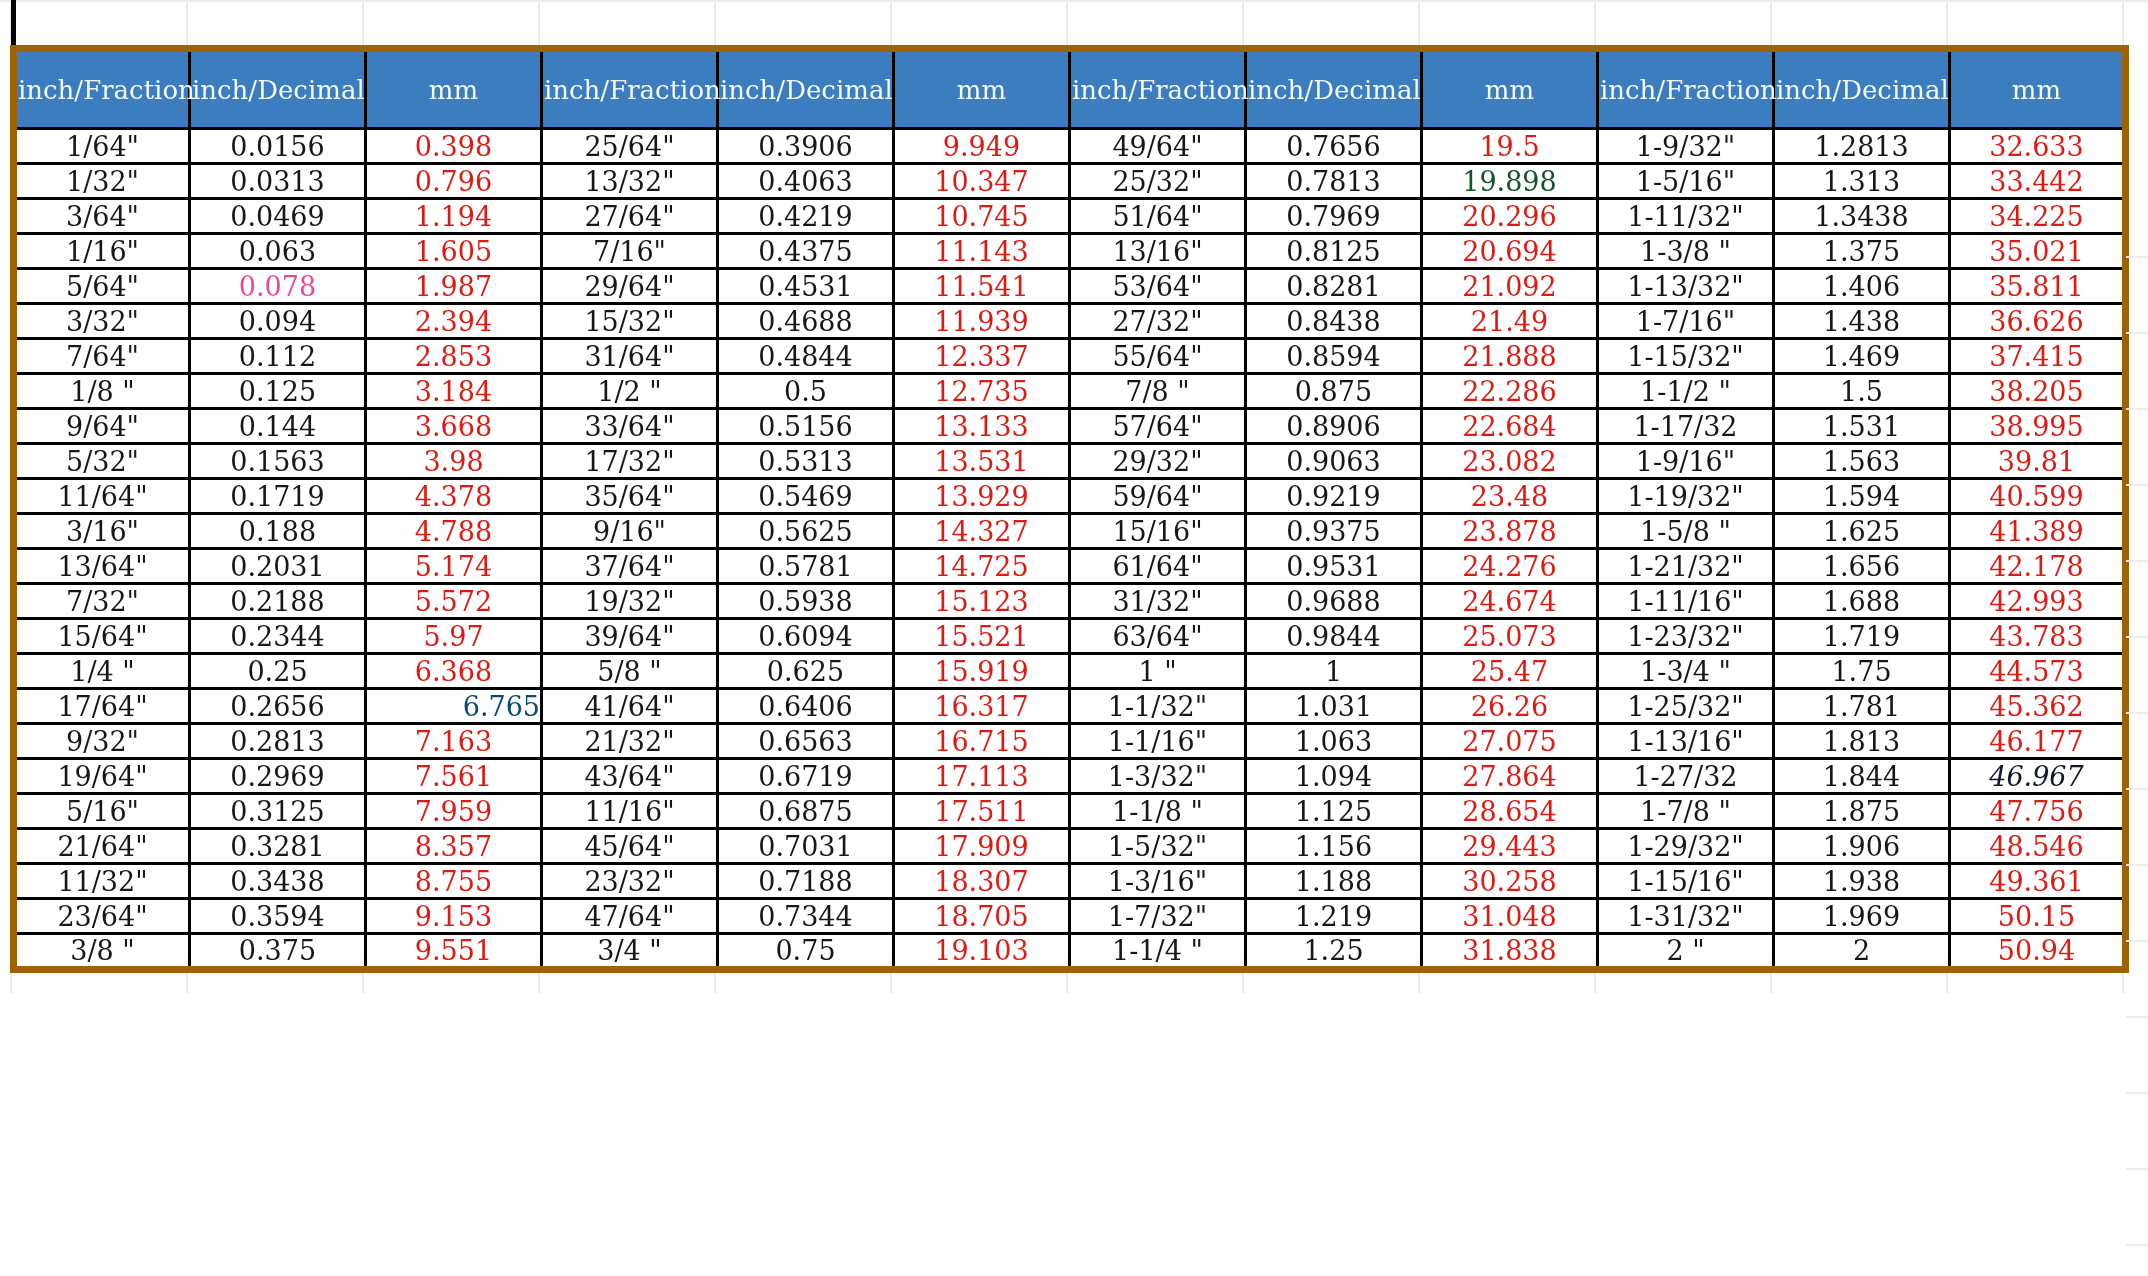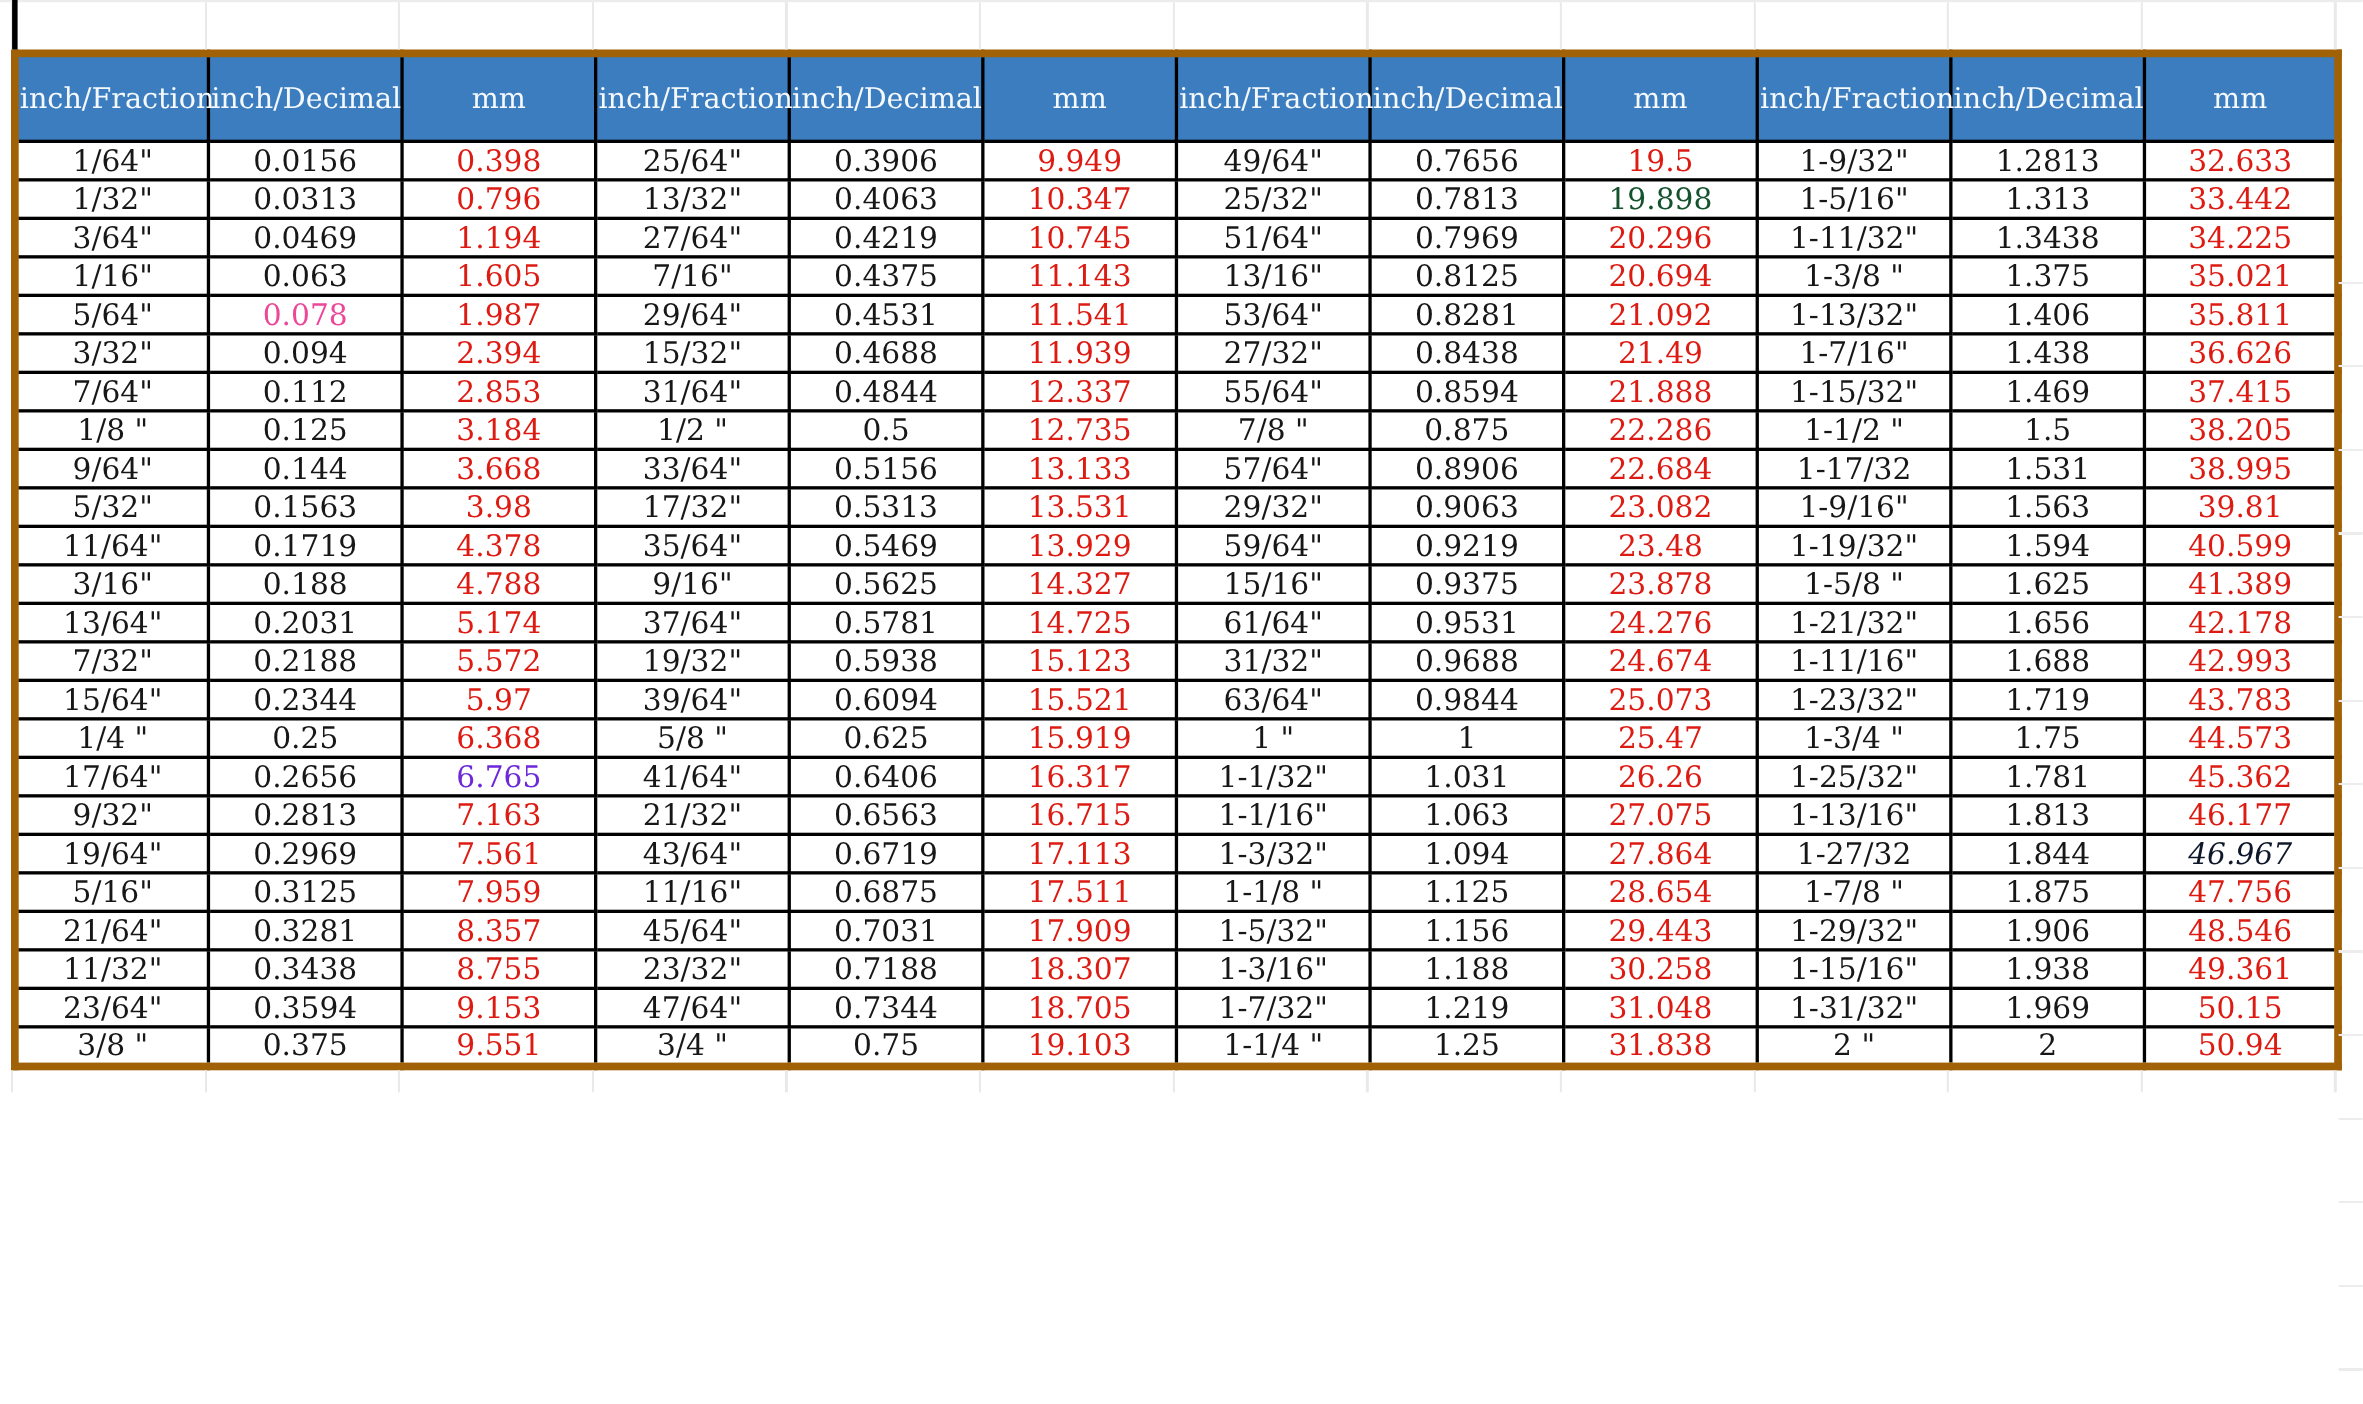--- a/index.html
+++ b/index.html
@@ -350,21 +350,21 @@
           <td style="color: rgb(23, 23, 23);">1 "</td>
           <td style="color: rgb(23, 23, 23);">1</td>
           <td style="color: rgb(221, 27, 18);">25.47</td>
           <td style="color: rgb(23, 23, 23);">1-3/4 "</td>
           <td style="color: rgb(23, 23, 23);">1.75</td>
           <td style="color: rgb(221, 27, 18);">44.573</td>
         </tr>
         <tr>
           <td style="color: rgb(23, 23, 23);">17/64"</td>
           <td style="color: rgb(23, 23, 23);">0.2656</td>
-          <td style="color: #6d28d9;">6.765</td>
+          <td style="color: #0c4a6e; text-align: right;">6.765</td>
           <td style="color: rgb(23, 23, 23);">41/64"</td>
           <td style="color: rgb(23, 23, 23);">0.6406</td>
           <td style="color: rgb(221, 27, 18);">16.317</td>
           <td style="color: rgb(23, 23, 23);">1-1/32"</td>
           <td style="color: rgb(23, 23, 23);">1.031</td>
           <td style="color: rgb(221, 27, 18);">26.26</td>
           <td style="color: rgb(23, 23, 23);">1-25/32"</td>
           <td style="color: rgb(23, 23, 23);">1.781</td>
           <td style="color: rgb(221, 27, 18);">45.362</td>
         </tr>

